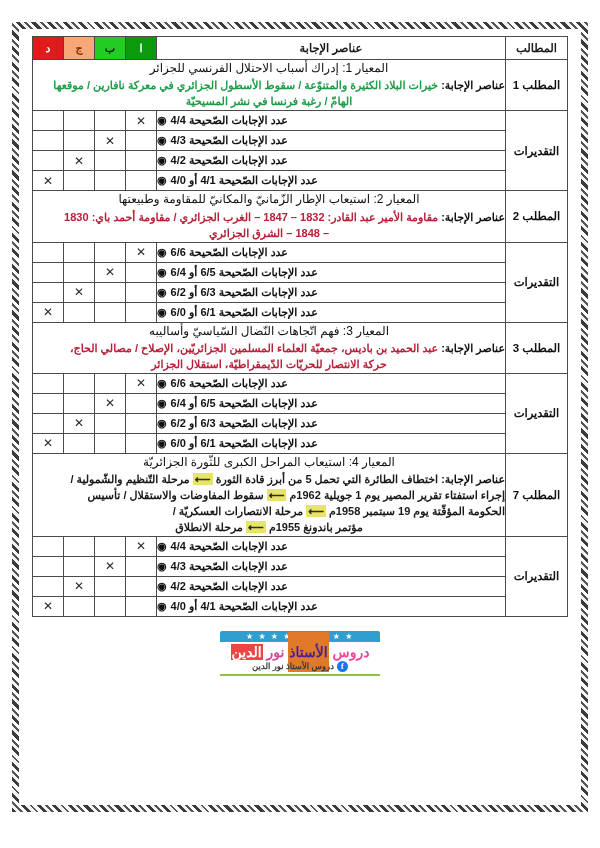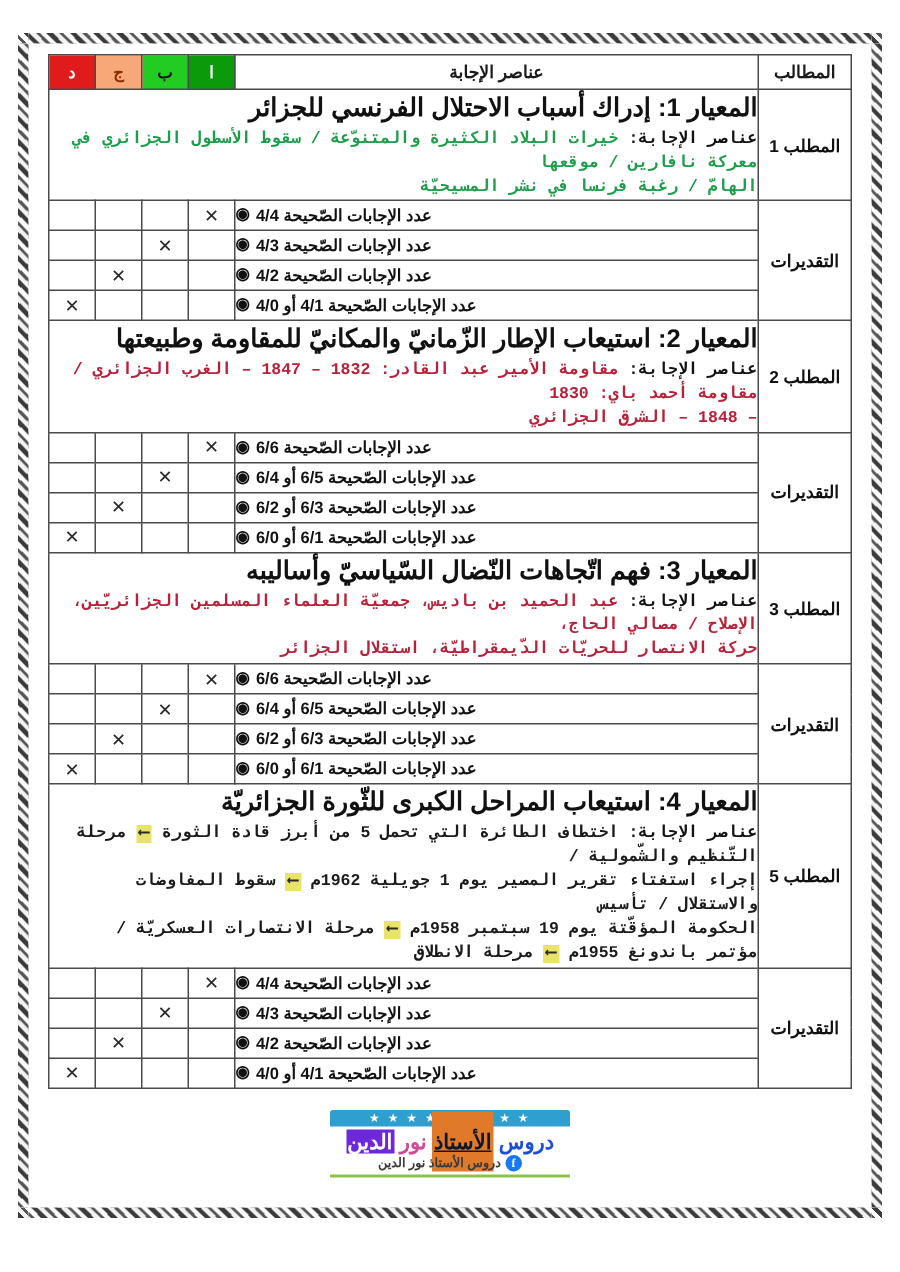--- a/index.html
+++ b/index.html
@@ -110,27 +110,27 @@
   
   .crit {
     padding: 3px 6px 4px 6px;
     line-height: 1.45;
   }
   .crit-line {
     font-size: 11px;
     text-align: right;
     color: #111111;
     font-weight: bold;
-    font-family: Liberation Mono, monospace;
-  }
-  .crit-line.center { text-align: right; }
+  }
+  .crit-line.center { text-align: center; }
   .crit-head {
+    text-align: center;
     color: #111111;
-    font-weight: bold;
-    font-size: 17px;
+    font-weight: normal;
+    font-size: 12px;
     margin-bottom: 1px;
   }
   .ans-label { color: #111111; font-weight: bold; }
 
   .ans-green  { color: #1f9c4a; font-weight: bold; }
   .ans-red    { color: #b8213a; font-weight: bold; }
   .ans-dark   { color: #1a1a1a; font-weight: bold; }
 
   .arrow-hl {
     background: #e8e36a;
@@ -187,24 +187,24 @@
     letter-spacing: 1.5px;
     padding: 2px 0 1px 0;
     border-radius: 2px 2px 0 0;
   }
   .logo-main {
     font-size: 14px;
     font-weight: bold;
     padding: 3px 0 1px 0;
     white-space: nowrap;
   }
-  .logo-main .p1 { color: #1d4ed8; }
-  .logo-main .p2 { background:#e07a2a; color:#0f172a; padding:12px 1px;text-decoration:underline; }
+  .logo-main .p1 { color: #ec4899; }
+  .logo-main .p2 { background:#e07a2a; color:#4c1d95; padding:12px 1px; }
   .logo-main .p3 { color: #d14a9a; }
-  .logo-main .p4 { background:#6d28d9; color:#ffffff; padding:0 1px; }
+  .logo-main .p4 { background:#ef4444; color:#ffffff; padding:0 1px; }
   .logo-sub {
     font-size: 8.5px;
     color: #3a3a3a;
     font-weight: bold;
     display: flex;
     align-items: center;
     justify-content: center;
     gap: 3px;
     padding-top: 1px;
   }
@@ -417,21 +417,21 @@
                 <span>عدد الإجابات الصّحيحة 6/1 أو 6/0</span>
                 <span class="bullet">◉</span>
               </div>
             </td>
             <td class="mark-cell"></td>
             <td class="mark-cell"></td>
             <td class="mark-cell"></td>
             <td class="mark-cell">✕</td>
           </tr>
           <tr>
-            <td class="lbl">المطلب 5</td>
+            <td class="lbl">المطلب 7</td>
             <td class="crit" colspan="5">
               <div class="crit-head">المعيار 4: استيعاب المراحل الكبرى للثّورة الجزائريّة</div>
               <div class="crit-line"><span class="ans-label">عناصر الإجابة: </span><span class="ans-dark">اختطاف الطائرة التي تحمل 5 من أبرز قادة الثورة </span><span class="arrow-hl">⟵</span><span class="ans-dark"> مرحلة التّنظيم والشّمولية /</span></div>
               <div class="crit-line"><span class="ans-dark">إجراء استفتاء تقرير المصير يوم 1 جويلية 1962م </span><span class="arrow-hl">⟵</span><span class="ans-dark"> سقوط المفاوضات والاستقلال / تأسيس</span></div>
               <div class="crit-line"><span class="ans-dark">الحكومة المؤقّتة يوم 19 سبتمبر 1958م </span><span class="arrow-hl">⟵</span><span class="ans-dark"> مرحلة الانتصارات العسكريّة /</span></div>
               <div class="crit-line center"><span class="ans-dark">مؤتمر باندونغ 1955م </span><span class="arrow-hl">⟵</span><span class="ans-dark"> مرحلة الانطلاق</span></div>
             </td>
           </tr>
           <tr>
             <td class="lbl" rowspan="4">التقديرات</td>

